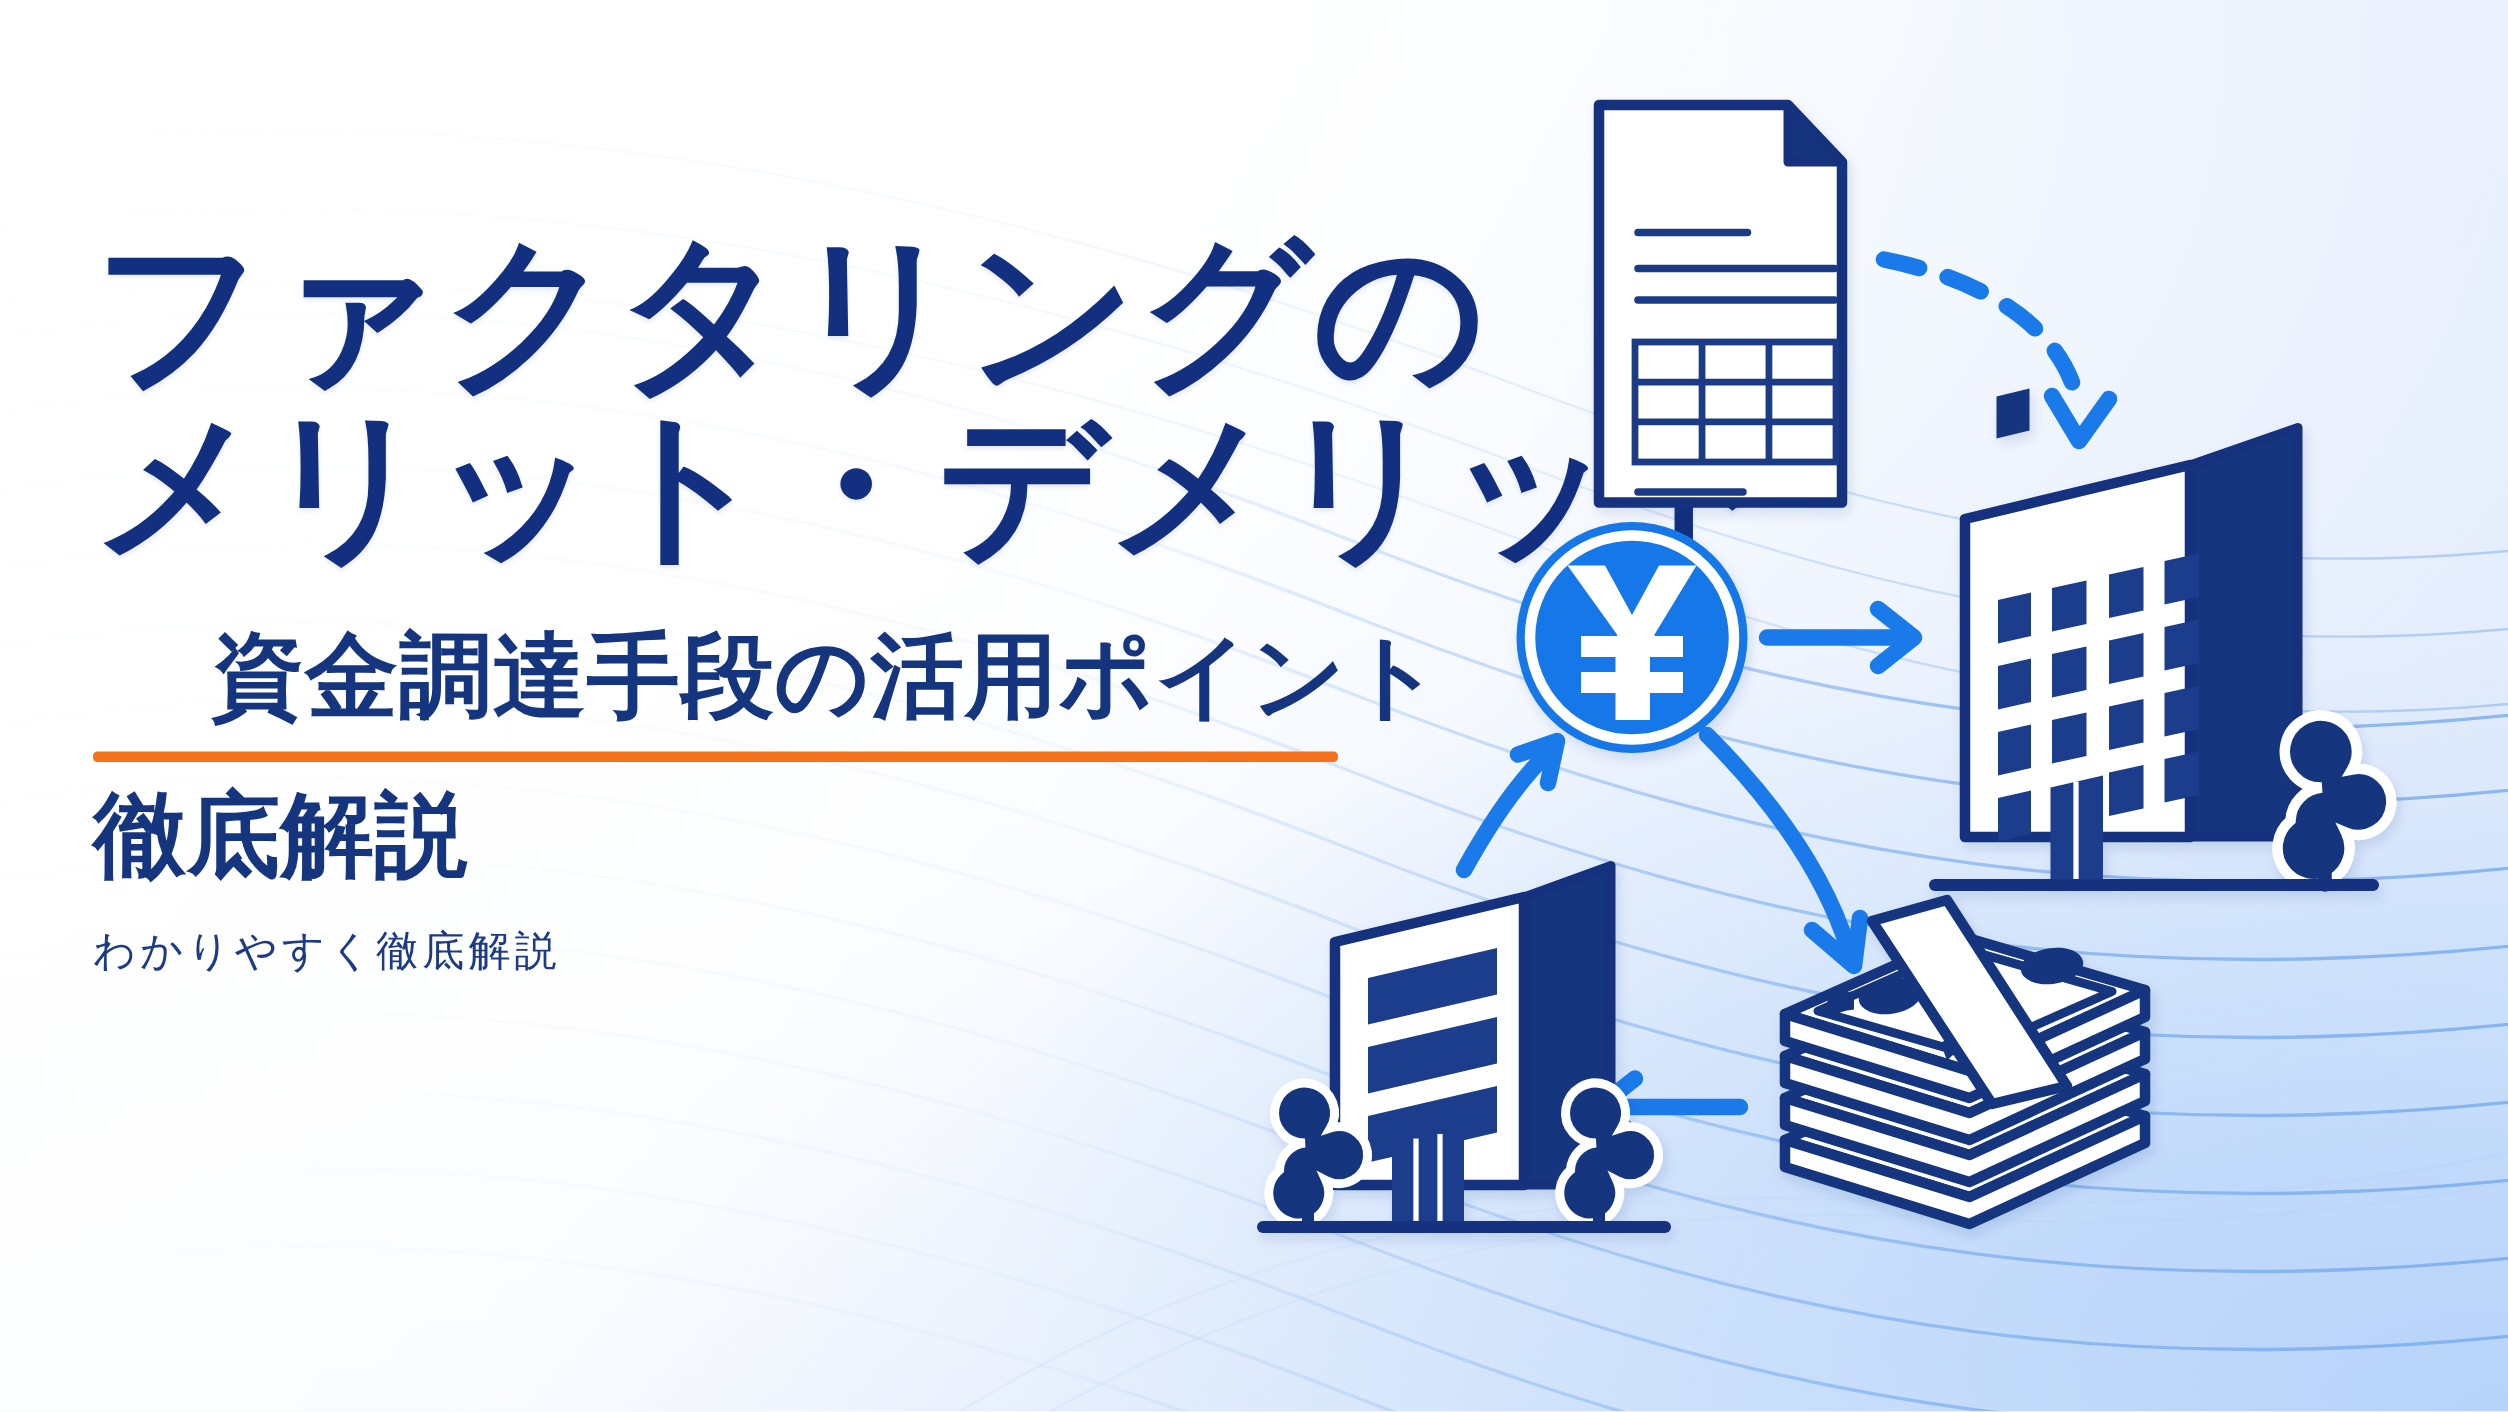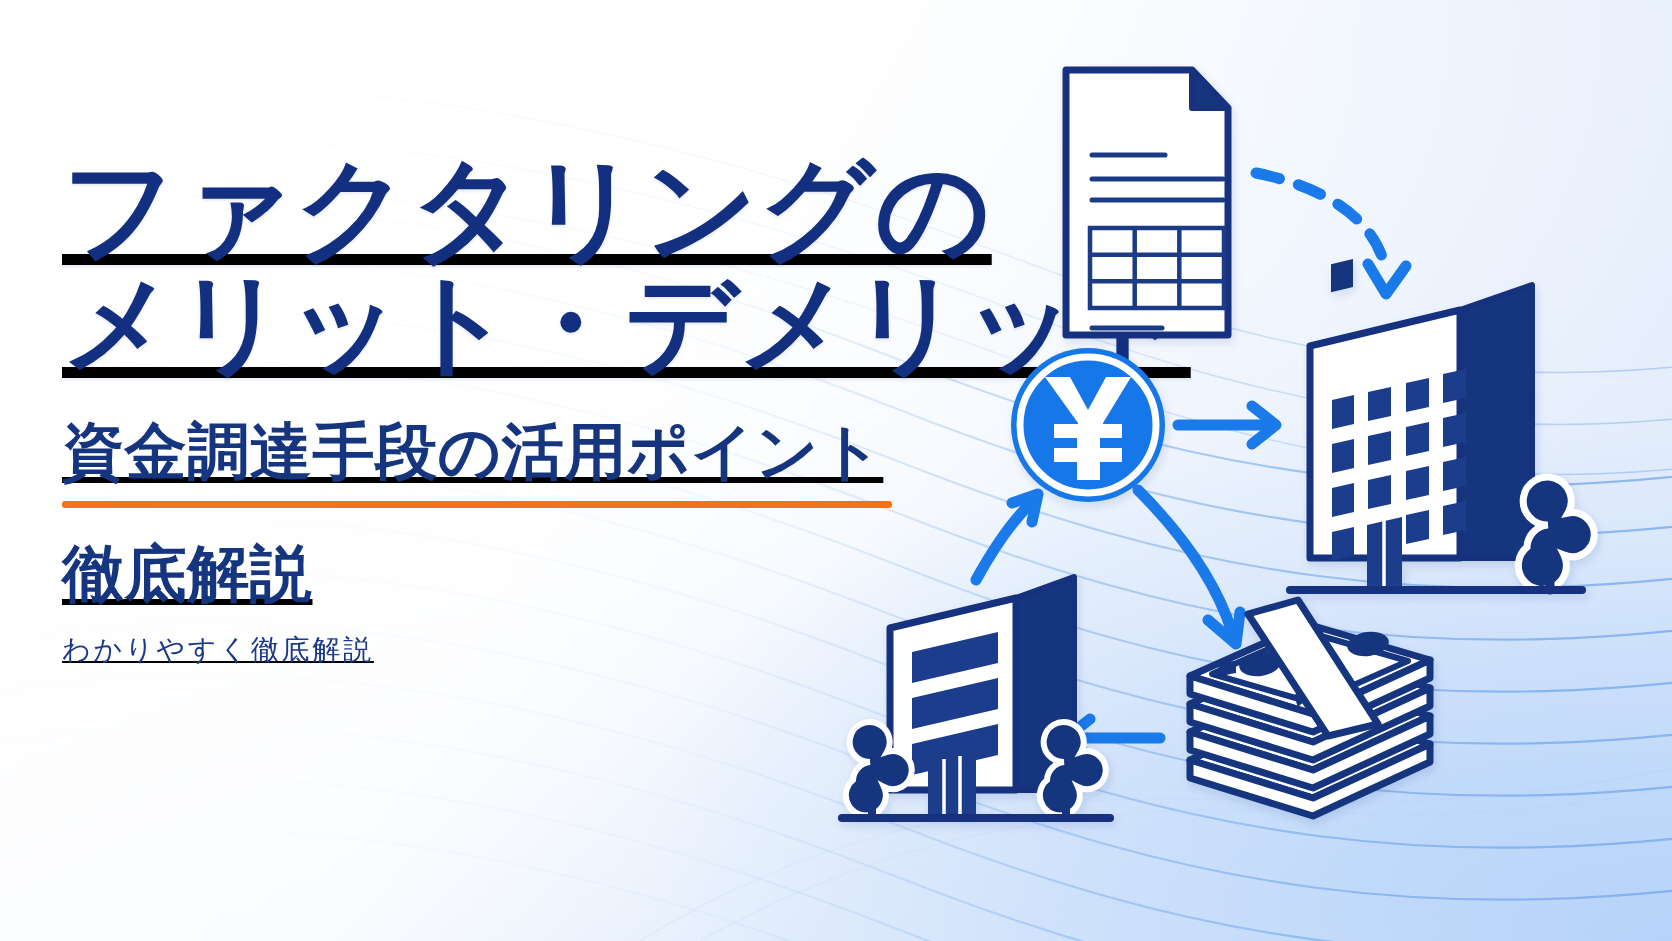--- a/index.html
+++ b/index.html
@@ -19,45 +19,46 @@
     position:absolute;inset:0;
     background:
       radial-gradient(85% 75% at 100% 100%, rgba(181,210,249,.95) 0%, rgba(198,221,251,.62) 32%, rgba(226,238,253,.30) 58%, rgba(255,255,255,0) 80%),
       radial-gradient(70% 60% at 88% 86%, rgba(168,202,247,.55) 0%, rgba(255,255,255,0) 70%),
       linear-gradient(120deg, rgba(255,255,255,1) 0%, rgba(255,255,255,.85) 38%, rgba(240,246,254,.2) 62%, rgba(255,255,255,0) 100%);
     pointer-events:none;
   }
   
   .waves{position:absolute;inset:0;pointer-events:none;opacity:.95;}
   
-  .textblock{position:absolute;left:62px;top:150px;width:900px;text-decoration:underline;}
+  .textblock{position:absolute;left:62px;top:150px;width:900px;}
   .title-line{
     color:#12307f;
     font-weight:700;
     font-size:113px;
     line-height:1.06;
     letter-spacing:.005em;
     white-space:nowrap;
     text-shadow:0 2px 3px rgba(30,60,130,.10);
   }
   .title-line.l2{font-size:110px;margin-top:-4px;}
   .subtitle{
     margin-top:36px;
     color:#16357f;
     font-weight:700;
     font-size:62px;
     line-height:1.12;
     white-space:nowrap;
     letter-spacing:.01em;
+    text-align:right;
   }
   .rule{
     width:830px;height:7px;background:#f4721c;border-radius:3px;margin-top:13px;
   }
   .subtitle2{
-    margin-top:32px;color:#16357f;font-weight:700;font-size:62px;line-height:1.12;
+    margin-top:16px;color:#16357f;font-weight:700;font-size:62px;line-height:1.12;
     white-space:nowrap;letter-spacing:.01em;
   }
   .caption{
     margin-top:22px;color:#1d3a86;font-weight:400;font-size:28px;
     letter-spacing:.10em;white-space:nowrap;
   }
   
   .illus{position:absolute;left:820px;top:20px;width:852px;height:840px;}
   .illus svg{display:block;width:100%;height:100%;}
 </style>

